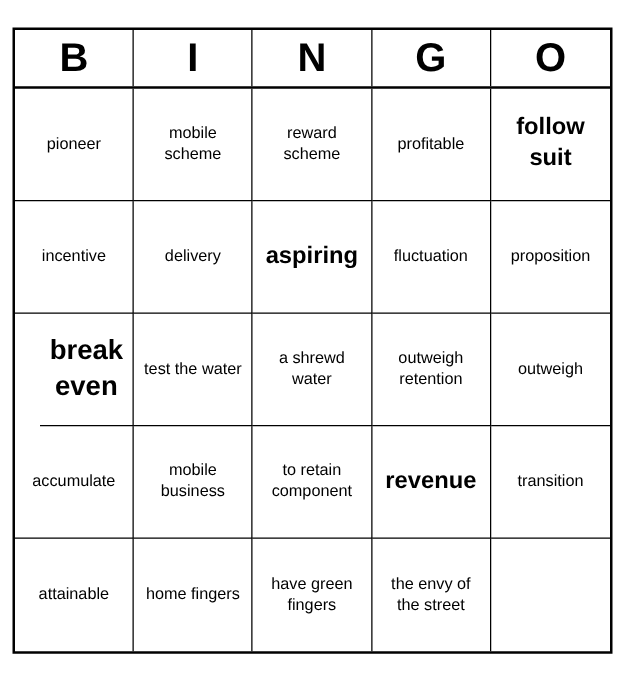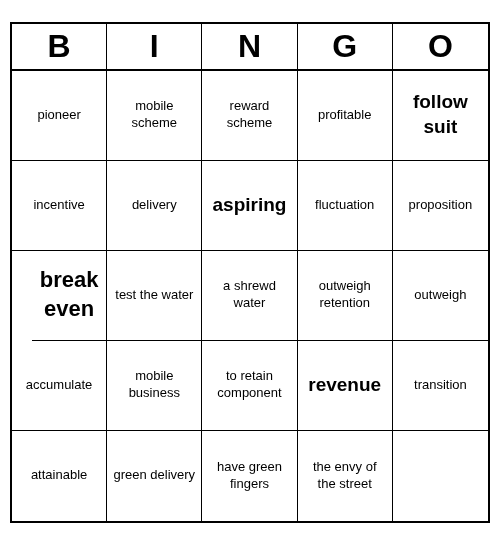--- a/index.html
+++ b/index.html
@@ -105,17 +105,17 @@
       <div class="bingo-cell">test the water</div>
       <div class="bingo-cell">a shrewd water</div>
       <div class="bingo-cell">outweigh retention</div>
       <div class="bingo-cell">outweigh</div>
       <div class="bingo-cell">accumulate</div>
       <div class="bingo-cell">mobile business</div>
       <div class="bingo-cell">to retain component</div>
       <div class="bingo-cell medium-text">revenue</div>
       <div class="bingo-cell">transition</div>
       <div class="bingo-cell">attainable</div>
-      <div class="bingo-cell">green delivery</div>
+      <div class="bingo-cell">home fingers</div>
       <div class="bingo-cell">have green fingers</div>
       <div class="bingo-cell">the envy of the street</div>
     </div>
 </div>
 
 </body></html>

